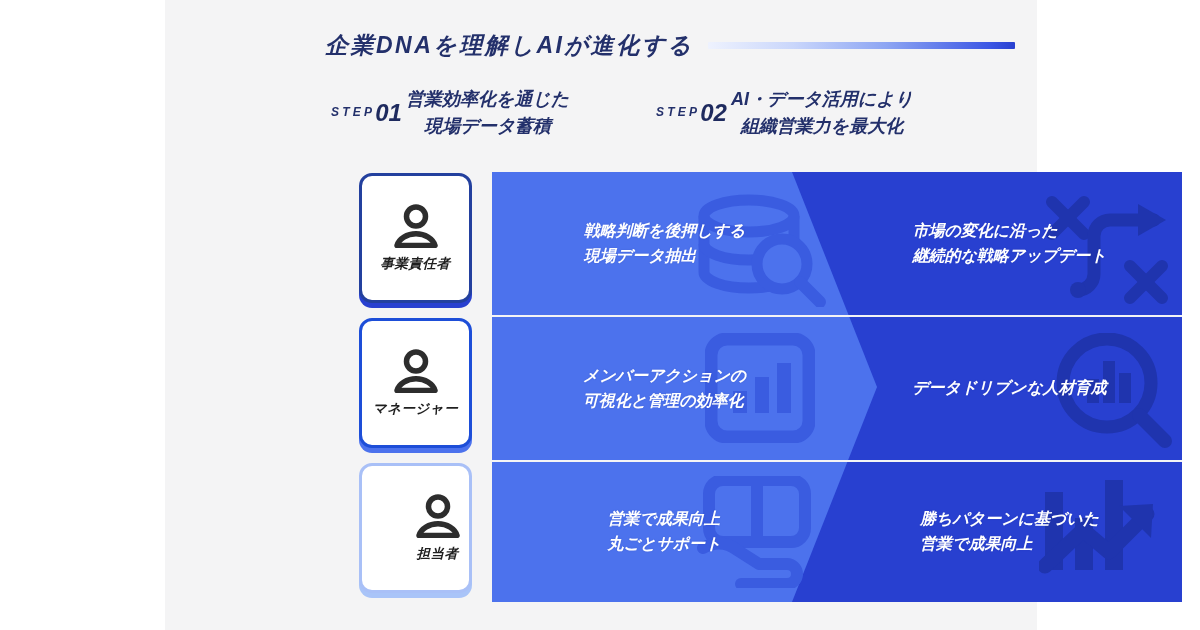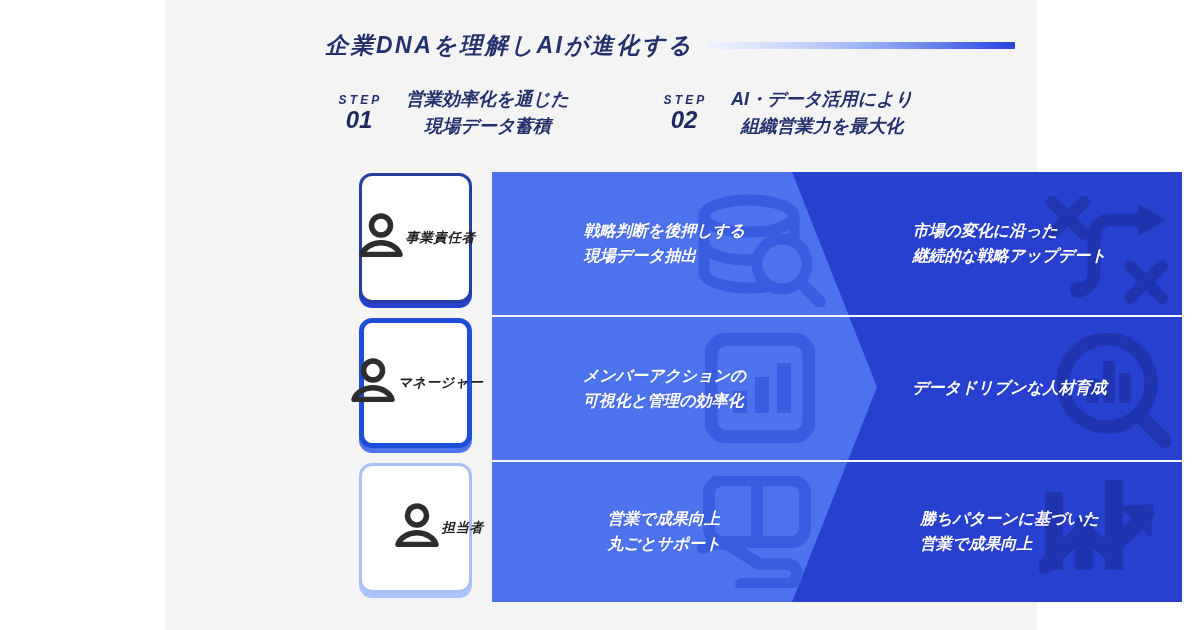--- a/index.html
+++ b/index.html
@@ -37,46 +37,46 @@
     margin-left:14px;
     border-radius:1px;
     background:linear-gradient(to right,#eef2fe 0%,#c9d6fb 28%,#8da5f3 58%,#3b56e4 92%,#2840d0 100%);
   }
 
   
   .step-header { position:absolute; display:flex; align-items:center; }
   #step-header-1 { left:163px; top:86px; }
   #step-header-2 { left:488px; top:86px; }
   .step-badge {
-    display:flex; flex-direction:column; align-items:center;
+    display:flex; align-items:center;
     margin-right:16px; width:62px;
   }
   .step-word {
     font-size:12px; font-weight:700; letter-spacing:3.2px;
     color:#23306b; line-height:1.1; padding-left:3px;
   }
   .step-num {
     font-size:24px; font-weight:700; letter-spacing:0px;
     color:#1e2a5e; line-height:1.05; margin-top:-1px;
   }
   .step-title {
     font-size:18px; font-weight:700; color:#23306b;
     line-height:1.5; text-align:center; white-space:nowrap;
   }
 
   
   .role-card {
     position:absolute; left:194px; width:113px; height:130px;
     background:#ffffff;
     border-radius:13px;
-    display:flex; flex-direction:row;
+    display:flex; flex-direction:column;
     align-items:center; justify-content:center;
   }
   #role-card-0 { top:173px; border:3px solid #23409e; box-shadow:0 5px 0 0 #2840d0; }
-  #role-card-1 { top:318px; border:5px solid #1d4ed8; box-shadow:0 5px 0 0 #4c72ed; }
+  #role-card-1 { top:318px; border:3px solid #1d4ed8; box-shadow:0 5px 0 0 #4c72ed; }
   #role-card-2 { top:463px; border:3px solid #a9c0f7; box-shadow:0 5px 0 0 #a9c4f8;padding-left:44px; }
   .role-icon { width:50px; height:44px; margin-bottom:7px; }
   .role-label {
     font-size:13.5px; font-weight:700; color:#1f1f1f;
     letter-spacing:0.5px; white-space:nowrap;
   }
 
   
   #panel {
     position:absolute;

